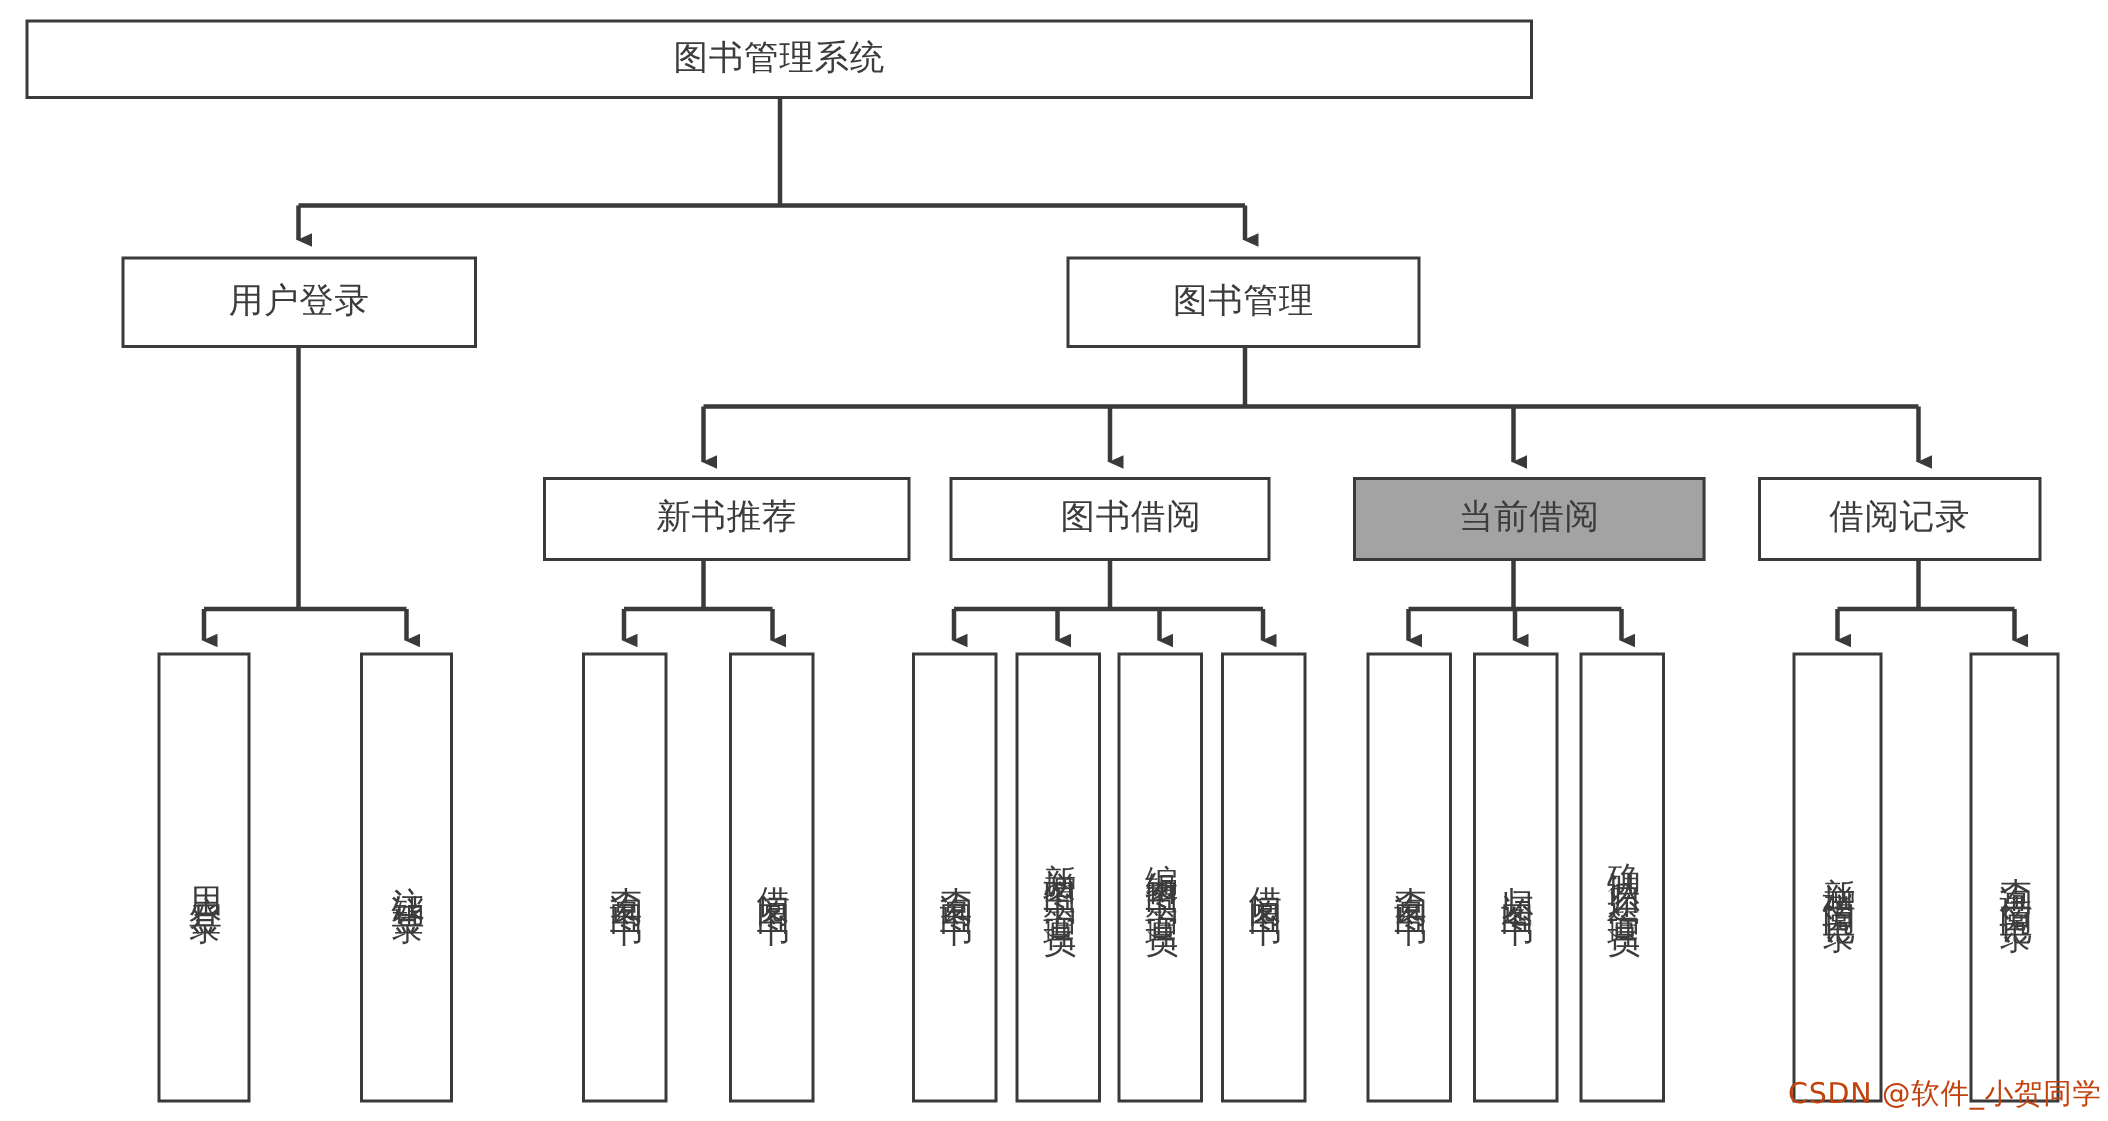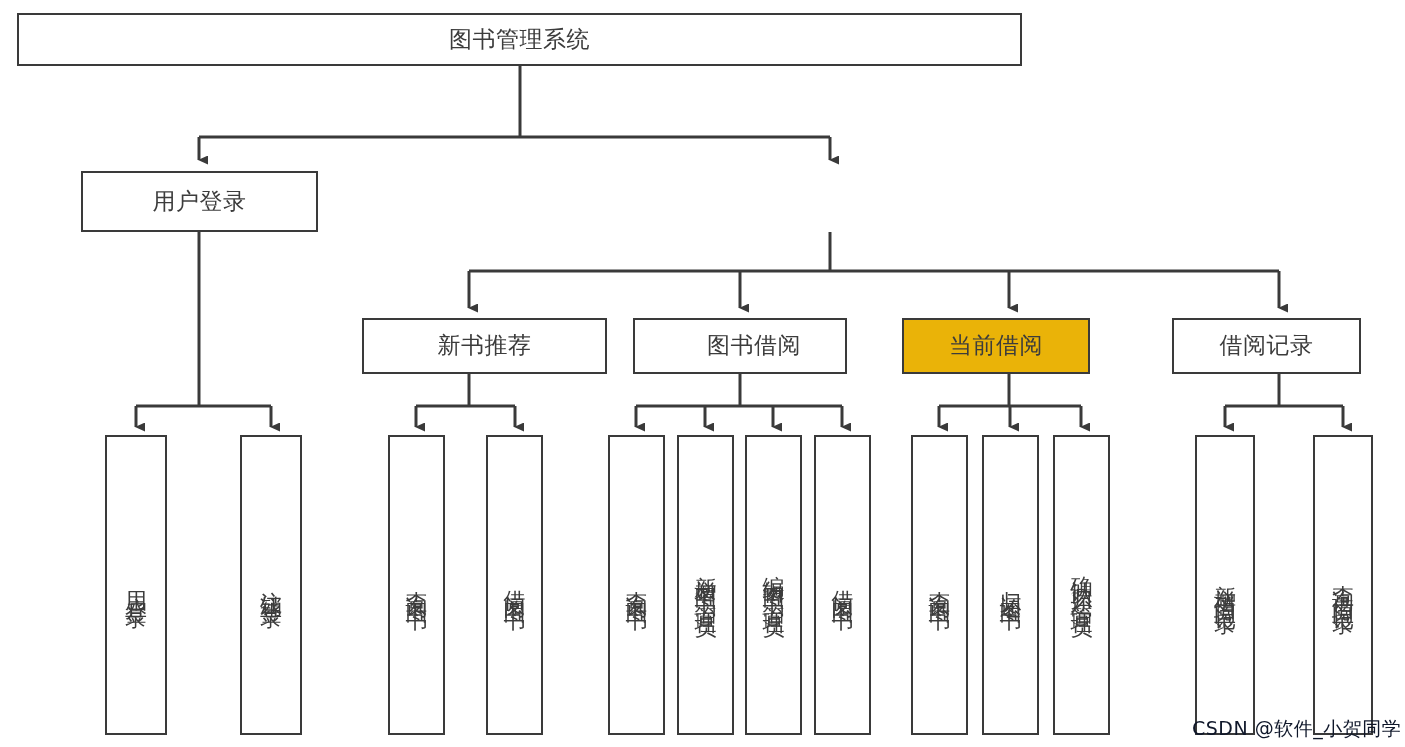--- a/index.html
+++ b/index.html
@@ -120,28 +120,31 @@
     </g>
   </svg>
 
   <div class="node horiz" style="left: 17px; top: 13px; width: 1005px; height: 53px; border-color: rgb(58, 58, 58); background: rgb(255, 255, 255); color: rgb(60, 60, 60);">
     <span class="node-label">图书管理系统</span>
   </div>
 
   <div class="node horiz" style="left: 81px; top: 171px; width: 237px; height: 61px; border-color: rgb(58, 58, 58); background: rgb(255, 255, 255); color: rgb(60, 60, 60);">
     <span class="node-label">用户登录</span>
   </div>
+  <div class="node horiz" style="left: 711px; top: 171px; width: 236px; height: 61px; border-color: rgb(58, 58, 58); background: rgb(255, 255, 255); color: rgb(60, 60, 60);">
+    <span class="node-label">图书管理</span>
+  </div>
 
   <div class="node horiz" style="left: 362px; top: 318px; width: 245px; height: 56px; border-color: rgb(58, 58, 58); background: rgb(255, 255, 255); color: rgb(60, 60, 60);">
     <span class="node-label">新书推荐</span>
   </div>
   <div class="node horiz" style="left: 633px; top: 318px; width: 214px; height: 56px; border-color: rgb(58, 58, 58); background: rgb(255, 255, 255); color: rgb(60, 60, 60); padding-left: 28px;">
     <span class="node-label">图书借阅</span>
   </div>
-  <div class="node horiz" style="left: 902px; top: 318px; width: 188px; height: 56px; border-color: rgb(58, 58, 58); background: #eab308; color: rgb(60, 60, 60);">
+  <div class="node horiz" style="left: 902px; top: 318px; width: 235px; height: 56px; border-color: rgb(58, 58, 58); background: #a3a3a3; color: rgb(60, 60, 60);">
     <span class="node-label">当前借阅</span>
   </div>
   <div class="node horiz" style="left: 1172px; top: 318px; width: 189px; height: 56px; border-color: rgb(58, 58, 58); background: rgb(255, 255, 255); color: rgb(60, 60, 60);">
     <span class="node-label">借阅记录</span>
   </div>
 
   <div class="node vert" style="left: 105px; top: 435px; width: 62px; height: 300px; border-color: rgb(58, 58, 58); background: rgb(255, 255, 255); color: rgb(60, 60, 60);">
     <span class="node-label">用户登录</span>
   </div>
   <div class="node vert" style="left: 240px; top: 435px; width: 62px; height: 300px; border-color: rgb(58, 58, 58); background: rgb(255, 255, 255); color: rgb(60, 60, 60);">
@@ -174,15 +177,15 @@
   <div class="node vert" style="left: 1053px; top: 435px; width: 57px; height: 300px; border-color: rgb(58, 58, 58); background: rgb(255, 255, 255); color: rgb(60, 60, 60);">
     <span class="node-label">确认归还（管理员）</span>
   </div>
   <div class="node vert" style="left: 1195px; top: 435px; width: 60px; height: 300px; border-color: rgb(58, 58, 58); background: rgb(255, 255, 255); color: rgb(60, 60, 60);">
     <span class="node-label">新增借阅记录</span>
   </div>
   <div class="node vert" style="left: 1313px; top: 435px; width: 60px; height: 300px; border-color: rgb(58, 58, 58); background: rgb(255, 255, 255); color: rgb(60, 60, 60);">
     <span class="node-label">查询借阅记录</span>
   </div>
 
-  <div class="watermark" style="left: 1192px; top: 716px; color: #0f172a;">CSDN @软件_小贺同学</div>
+  <div class="watermark" style="left: 1192px; top: 716px; color: #c2410c;">CSDN @软件_小贺同学</div>
 
 </div>
 
 </body></html>

